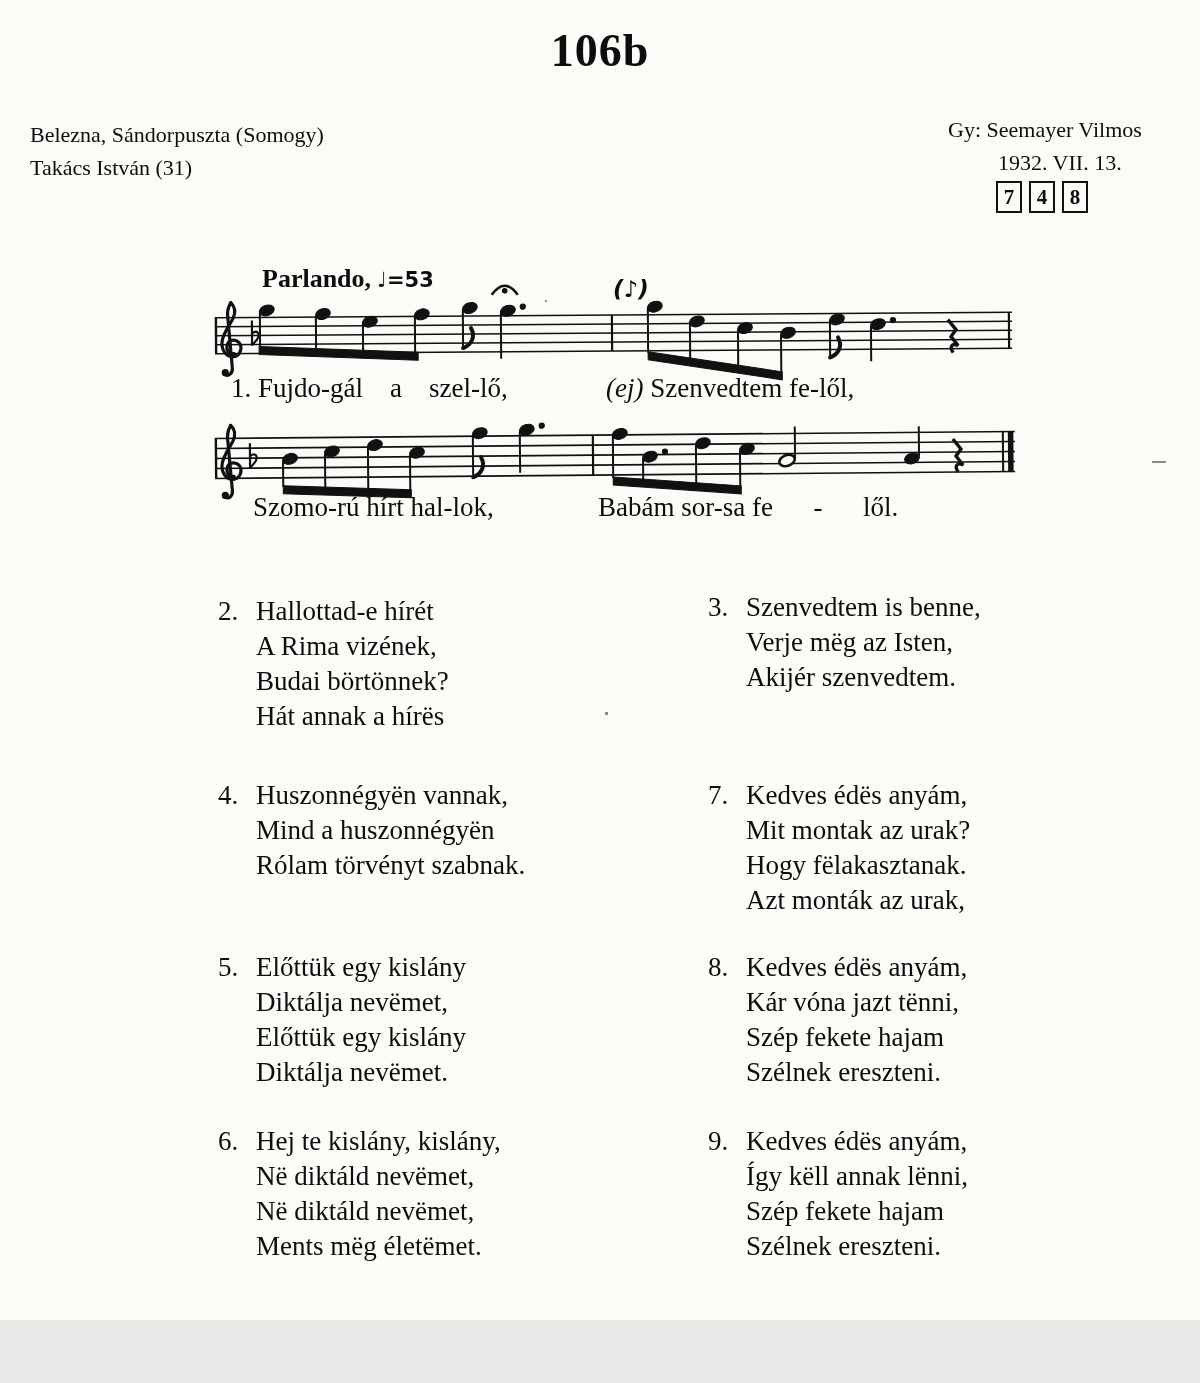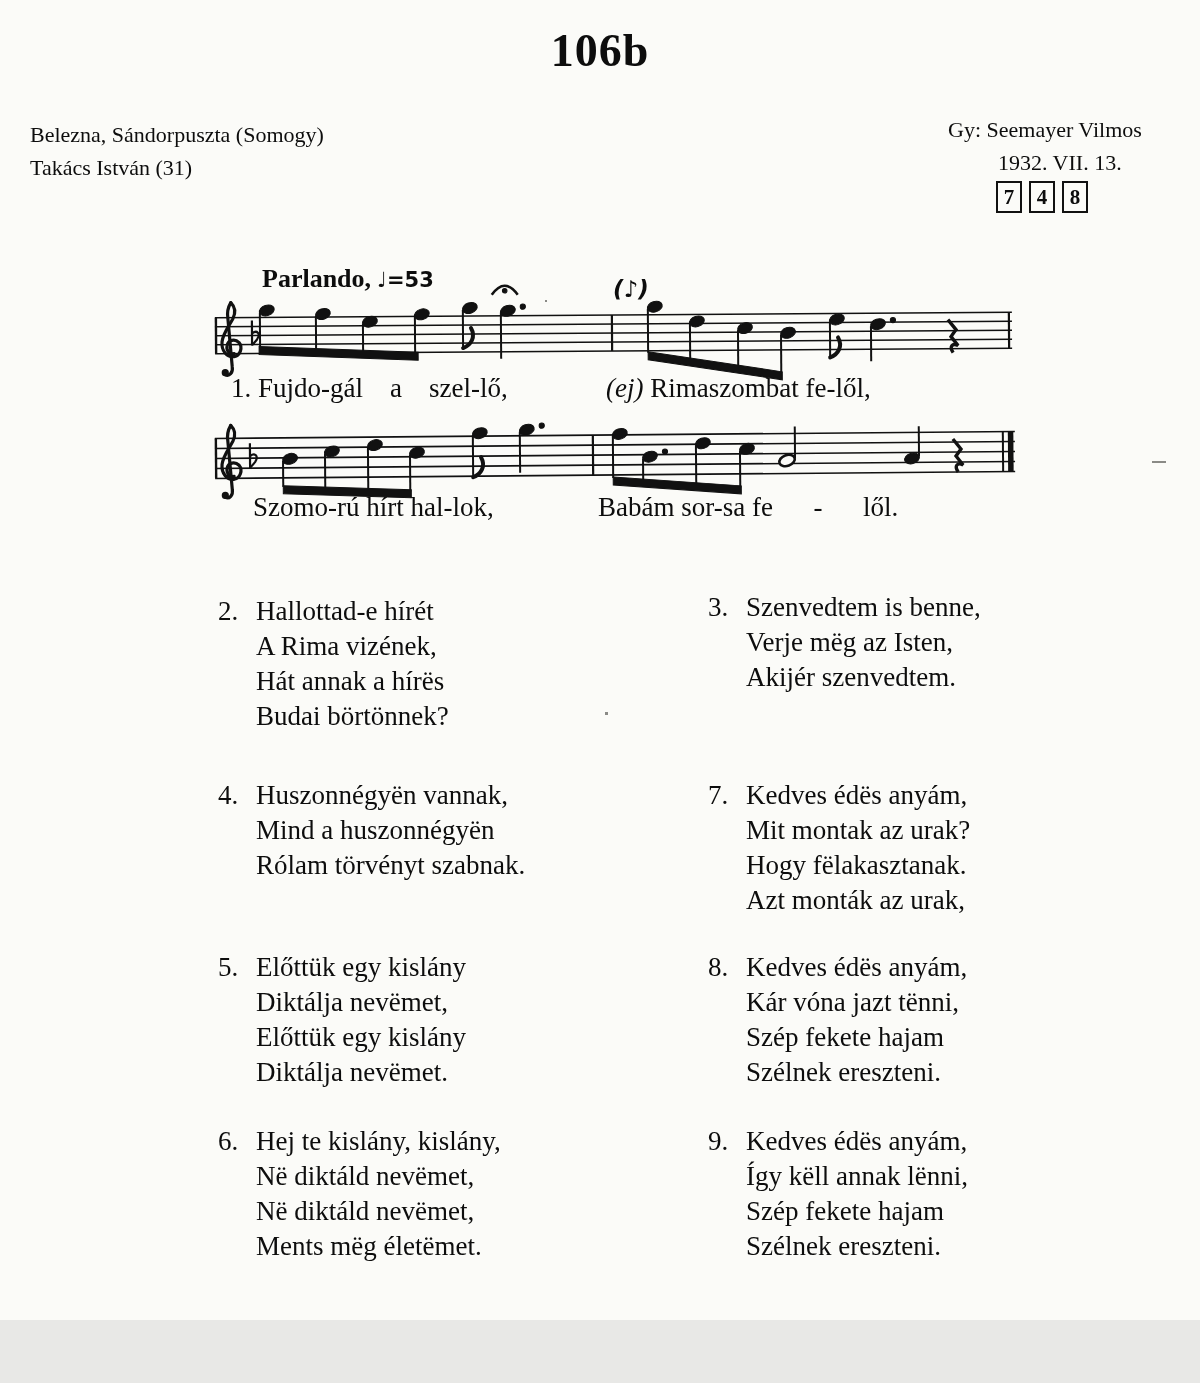--- a/index.html
+++ b/index.html
@@ -225,31 +225,31 @@
     </g>
   </svg>
 
   <div class="abs tempo">
     <span class="t-label">Parlando,</span><span class="t-value">♩=53</span>
   </div>
 
   <div class="abs grace">(♪)</div>
 
   <div class="abs lyric" style="left:231px;top:373px;">1. Fujdo-gál    a    szel-lő,</div>
-  <div class="abs lyric" style="left:606px;top:373px;"><span class="ej">(ej)</span><span> Rimaszombat fe-lől,</span></div>
+  <div class="abs lyric" style="left:606px;top:373px;"><span class="ej">(ej)</span><span> Szenvedtem fe-lől,</span></div>
   <div class="abs lyric" style="left:253px;top:492px;">Szomo-rú hírt hal-lok,</div>
   <div class="abs lyric" style="left:598px;top:492px;">Babám sor-sa fe      -      lől.</div>
 
   <div class="verse" style="left:218px;top:594px;">
     <span class="vnum">2.</span>
     <div>
       <div>Hallottad-e hírét</div>
       <div>A Rima vizének,</div>
+      <div>Budai börtönnek?</div>
       <div>Hát annak a hírës</div>
-      <div>Budai börtönnek?</div>
     </div>
   </div>
 
   <div class="verse" style="left:708px;top:590px;">
     <span class="vnum">3.</span>
     <div>
       <div>Szenvedtem is benne,</div>
       <div>Verje mëg az Isten,</div>
       <div>Akijér szenvedtem.</div>
     </div>

